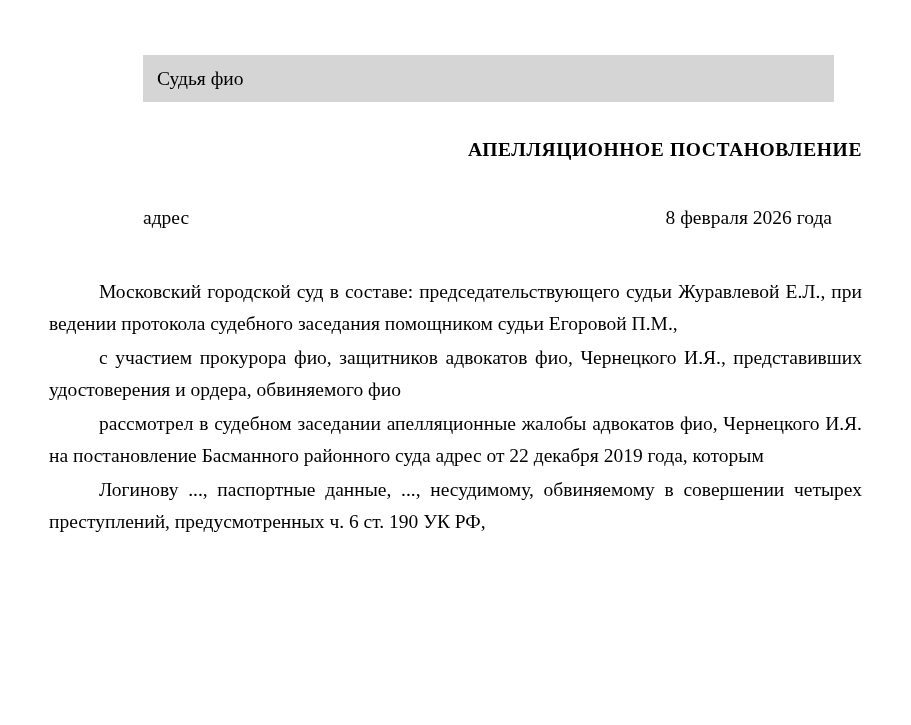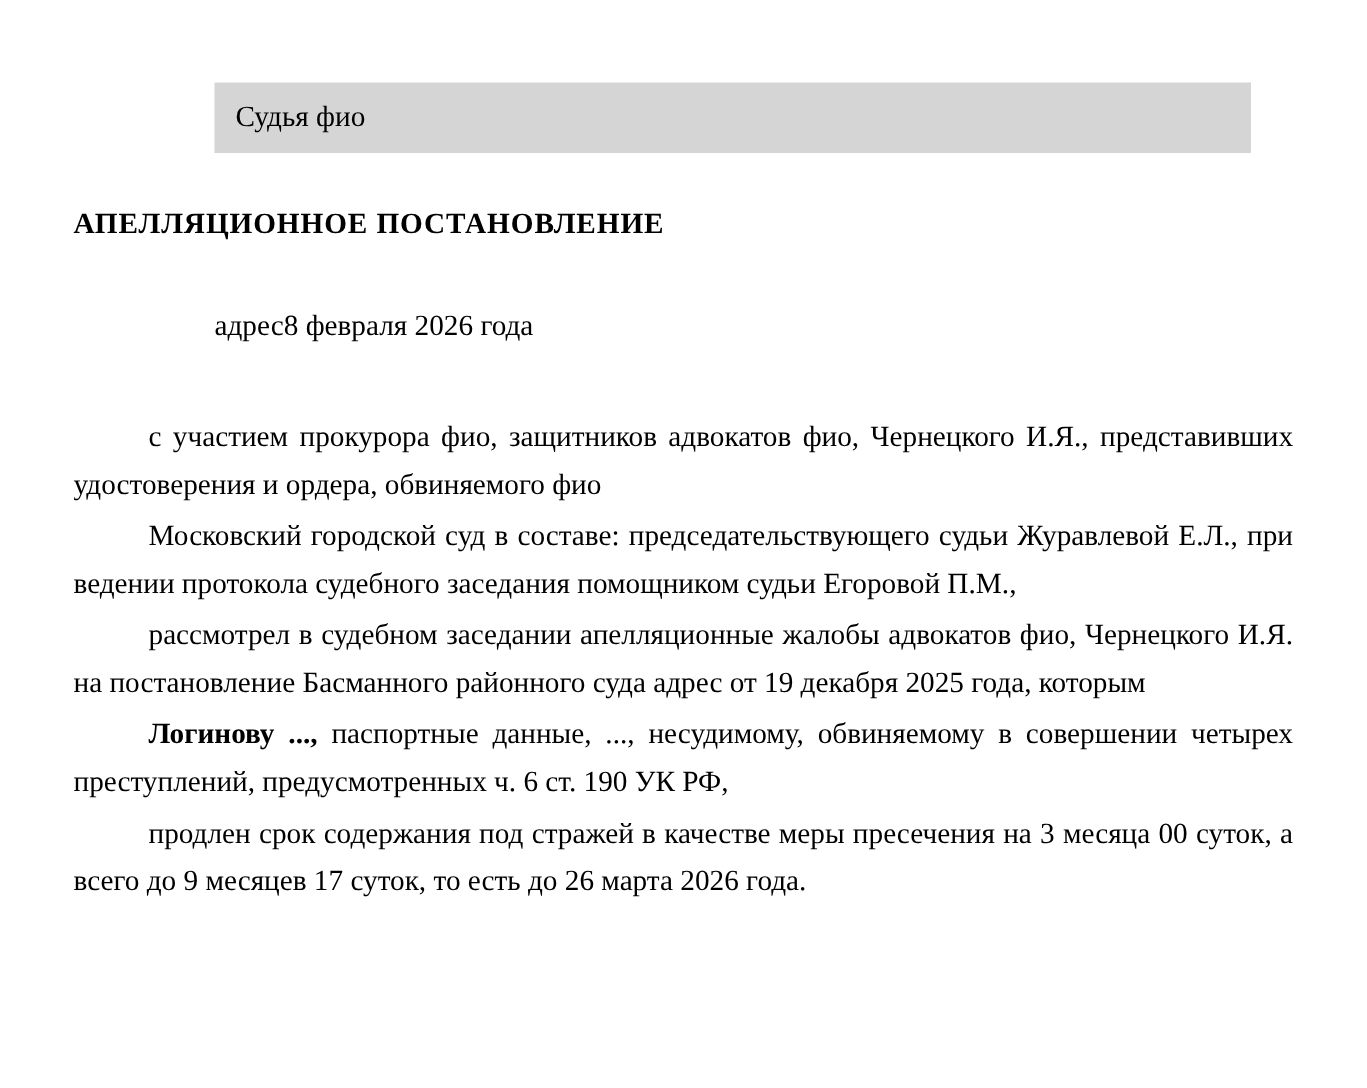--- a/index.html
+++ b/index.html
@@ -36,68 +36,68 @@
   }
   .header-judge {
     white-space: nowrap;
   }
   .header-case {
     white-space: nowrap;
     padding-right: 6px;
   }
   .doc-title {
     margin-top: 37px;
-    text-align: left;
+    text-align: right;
     font-weight: bold;
     font-size: 19.5px;
     letter-spacing: 0.6px;
   }
   .meta-row {
     margin-top: 46px;
     display: flex;
+    justify-content: space-between;
     font-size: 19.5px;
     padding-left: 94px;
     padding-right: 30px;
   }
   .body-text {
     margin-top: 47px;
     font-size: 19.5px;
     line-height: 1.62;
     text-align: justify;
     text-justify: inter-word;
   }
   .para {
     margin: 0 0 3px 0;
     text-indent: 50px;
     text-align: justify;
   }
   .para:last-child {
     margin-bottom: 0;
   }
   .para b {
-    font-weight: bold;
+    font-weight: normal;
   }
 </style>
 </head>
 <body>
 
 <div class="page">
 
   <div class="header-bar">
     <span class="header-judge">Судья фио</span>
   </div>
 
   <div class="doc-title">АПЕЛЛЯЦИОННОЕ ПОСТАНОВЛЕНИЕ</div>
 
   <div class="meta-row">
     <span>адрес</span>
     <span>8 февраля 2026 года</span>
   </div>
 
   <div class="body-text">
+    <p class="para">Московский городской суд в составе: председательствующего судьи Журавлевой Е.Л., при ведении протокола судебного заседания помощником судьи Егоровой П.М.,</p>
     <p class="para">с участием прокурора фио, защитников адвокатов фио, Чернецкого И.Я., представивших удостоверения и ордера, обвиняемого фио</p>
-    <p class="para">Московский городской суд в составе: председательствующего судьи Журавлевой Е.Л., при ведении протокола судебного заседания помощником судьи Егоровой П.М.,</p>
-    <p class="para">рассмотрел в судебном заседании апелляционные жалобы адвокатов фио, Чернецкого И.Я. на постановление Басманного районного суда адрес от 19 декабря 2025 года, которым</p>
+    <p class="para">рассмотрел в судебном заседании апелляционные жалобы адвокатов фио, Чернецкого И.Я. на постановление Басманного районного суда адрес от 22 декабря 2019 года, которым</p>
     <p class="para"><b>Логинову ...,</b><span> паспортные данные, ..., несудимому, обвиняемому в совершении четырех преступлений, предусмотренных ч. 6 ст. 190 УК РФ,</span></p>
-    <p class="para">продлен срок содержания под стражей в качестве меры пресечения на 3 месяца 00 суток, а всего до 9 месяцев 17 суток, то есть до 26 марта 2026 года.</p>
   </div>
 
 </div>
 
 </body></html>

